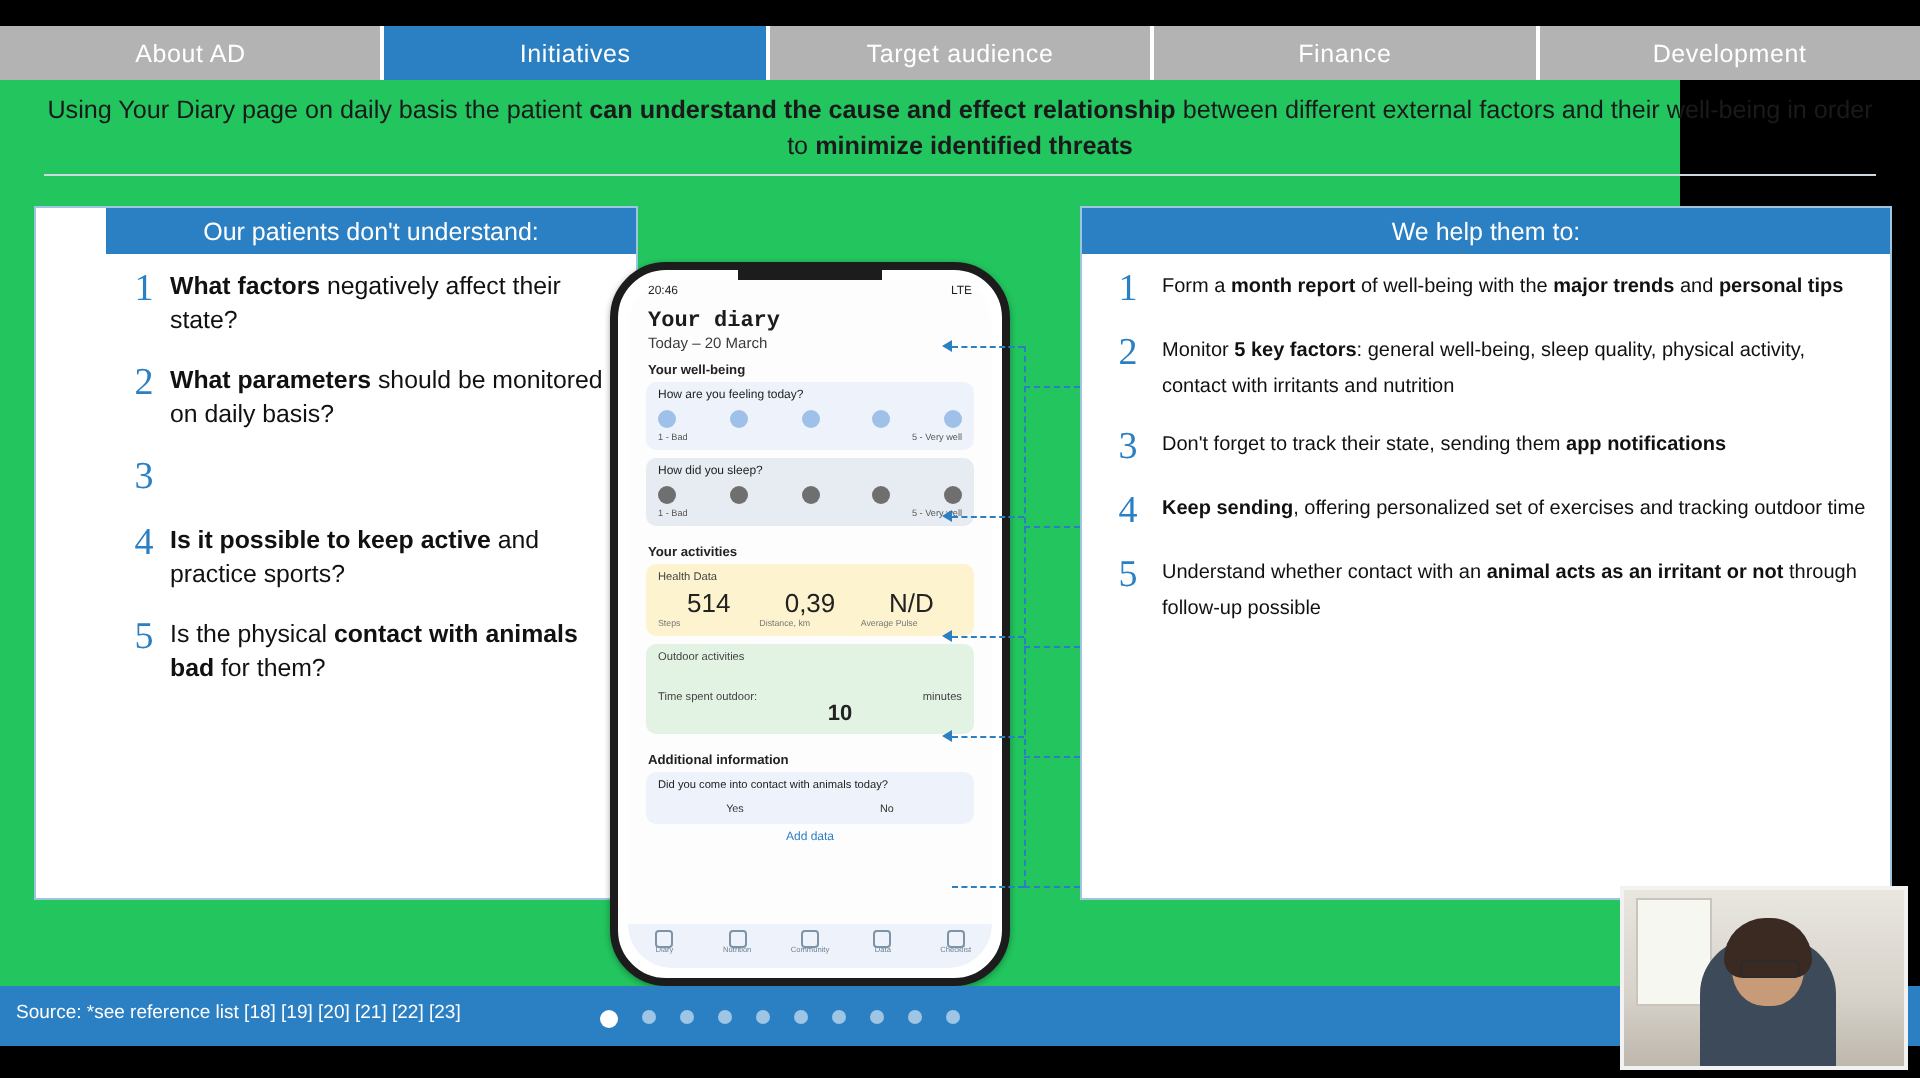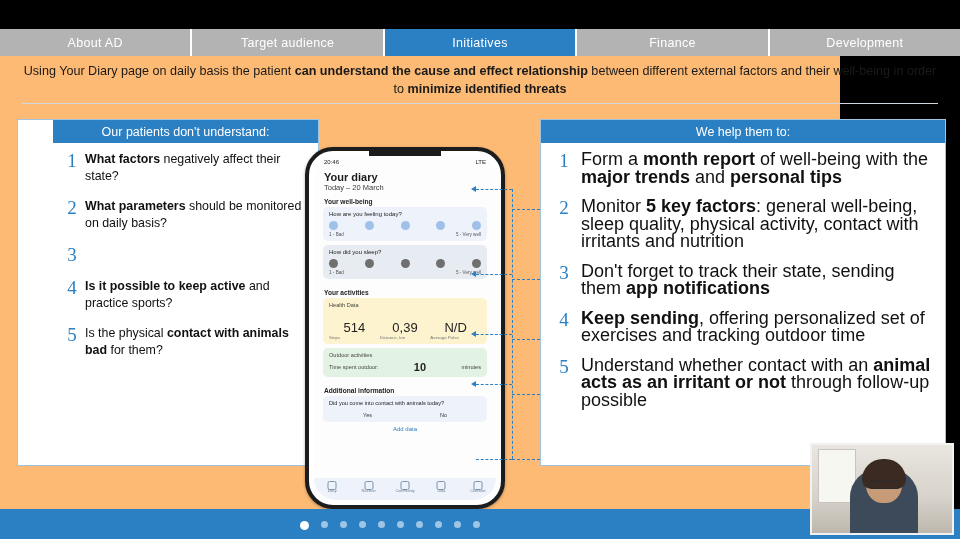--- a/index.html
+++ b/index.html
@@ -1,18 +1,18 @@
 <!DOCTYPE html>
 <html><head>
 <meta charset="utf-8">
 <style>
   html,body{margin:0;padding:0;background:#000;}
   body{width:960px;height:539px;overflow:hidden;font-family:"Liberation Sans",sans-serif;}
   #slide{position:absolute;left:0;top:0;width:960px;height:539px;background:#000;}
-  .stage{position:absolute;left:0;top:29px;width:840px;height:481px;background:#fdba74;}
+  .stage{position:absolute;left:0;top:13px;width:840px;height:481px;background:#22c55e;}
 
   
   .tabs{position:absolute;left:0;top:0;width:960px;height:27px;display:flex;}
   .tab{flex:1;display:flex;align-items:center;justify-content:center;color:#ffffff;
        font-size:12.5px;letter-spacing:.3px;background:#b3b3b3;border-right:2px solid #ffffff;}
   .tab:last-child{border-right:none;}
   .tab.active{background:#2b7fc3;}
 
   
   .headline{position:absolute;left:22px;top:33px;width:916px;text-align:center;
@@ -28,50 +28,50 @@
   .panel-right{left:540px;top:90px;width:404px;height:345px;}
 
   .items{padding:8px 10px 0 6px;}
   .item{display:flex;align-items:flex-start;margin-bottom:13px;}
   .num{width:26px;flex:none;text-align:center;color:#2b7fc3;font-size:19px;line-height:20px;
        font-family:"Liberation Serif",serif;}
   .itxt{font-size:12.4px;line-height:17px;color:#111;}
   .itxt b{font-weight:bold;}
   .panel-right .item{margin-bottom:12px;}
   .panel-right .num{width:34px;font-size:19px;}
-  .panel-right .itxt{font-size:18px;line-height:17.5px;}
+  .panel-right .itxt{font-size:10px;line-height:17.5px;}
 
   
   .phone{position:absolute;left:305px;top:118px;width:192px;height:354px;
          border:4px solid #1c1c1c;border-radius:28px;background:#ffffff;box-shadow:0 1px 3px rgba(0,0,0,.35);}
   .notch{position:absolute;left:50%;transform:translateX(-50%);top:0;width:72px;height:15px;
          background:#1c1c1c;border-bottom-left-radius:9px;border-bottom-right-radius:9px;}
   .screen{position:absolute;left:5px;top:5px;right:5px;bottom:5px;background:#fdfdfd;border-radius:22px;overflow:hidden;}
   .statusbar{display:flex;justify-content:space-between;align-items:center;padding:3px 10px 0 10px;
              font-size:6px;color:#222;}
-  .ph-title{padding:6px 10px 0 10px;font-size:11px;font-weight:bold;color:#1b1b1b;}
+  .ph-title{padding:6px 10px 0 10px;font-size:11px;font-weight:bold;color:#1b1b1b;font-family:Liberation Mono, monospace;}
   .ph-sub{padding:0 10px;font-size:7.5px;color:#3a3a3a;}
   .sec-title{padding:6px 10px 2px 10px;font-size:6.6px;font-weight:bold;color:#222;}
   .card{margin:0 9px 4px 9px;background:#eef3fb;border-radius:5px;padding:4px 6px;}
   .card .q{font-size:6px;color:#222;margin-bottom:4px;}
   .scale{display:flex;justify-content:space-between;align-items:center;}
   .dot{width:9px;height:9px;border-radius:50%;background:#9fc0e8;}
   .dot.dark{background:#6f6f6f;}
   .scale-lbl{display:flex;justify-content:space-between;font-size:4.6px;color:#555;margin-top:2px;}
   .card.dark{background:#e7ecf3;}
   .health{margin:0 9px 4px 9px;background:#fdf3cf;border-radius:5px;padding:4px 6px;}
   .health .hd{font-size:5.6px;color:#444;margin-bottom:2px;}
   .hrow{display:flex;justify-content:space-between;align-items:flex-end;}
-  .hval{font-size:13px;color:#222;margin-top:10px;}
+  .hval{font-size:13px;color:#222;}
   .hcap{font-size:4.4px;color:#777;text-align:left;}
   .hcell{flex:1;text-align:center;}
   .outdoor{margin:0 9px 4px 9px;background:#e3f3e3;border-radius:5px;padding:4px 6px;}
   .outdoor .ot{font-size:5.6px;color:#444;}
   .orow{display:flex;justify-content:space-between;align-items:center;margin-top:3px;}
-  .onum{font-size:11px;color:#222;font-weight:bold;}
+  .onum{font-size:11px;color:#222;font-weight:bold;margin-top:16px;}
   .addl{margin:0 9px 4px 9px;background:#eef3fb;border-radius:5px;padding:4px 6px;}
   .addl .q{font-size:5.6px;color:#222;}
   .yesno{display:flex;justify-content:space-around;font-size:5.4px;color:#333;margin-top:6px;}
   .adddata{text-align:center;color:#2b7fc3;font-size:6px;margin-top:2px;}
   .tabbar{position:absolute;left:0;right:0;bottom:0;height:22px;background:#eef3fb;display:flex;}
   .tabbar div{flex:1;text-align:center;font-size:3.8px;color:#6b7f93;padding-top:11px;position:relative;}
   .tabbar div:before{content:"";position:absolute;left:50%;top:3px;transform:translateX(-50%);
                      width:7px;height:7px;border:1px solid #7d93a8;border-radius:2px;}
 
   
@@ -99,22 +99,22 @@
   .cam .glasses{position:absolute;left:58px;bottom:44px;width:28px;height:7px;border:1px solid #2b2b2b;border-radius:3px;}
 </style>
 </head>
 <body>
 
 <div id="slide">
   <div class="stage">
 
     <div class="tabs">
       <div class="tab">About AD</div>
+      <div class="tab active">Initiatives</div>
       <div class="tab">Target audience</div>
-      <div class="tab active">Initiatives</div>
       <div class="tab">Finance</div>
       <div class="tab">Development</div>
     </div>
 
     <div class="headline">
       <span>Using Your Diary page on daily basis the patient </span><b>can understand the cause and effect relationship</b><span> between different external</span>
       <span>factors and their well-being in order to </span><b>minimize identified threats</b>
     </div>
     <div class="rule"></div>
 
@@ -267,20 +267,21 @@
           <div class="itxt"><b>Keep sending</b><span>, offering personalized set of exercises and tracking outdoor time</span></div>
         </div>
         <div class="item">
           <div class="num">5</div>
           <div class="itxt"><span>Understand whether contact with an </span><b>animal acts as an irritant or not</b><span> through follow-up possible</span></div>
         </div>
       </div>
     </div>
 
     <div class="footer">
+      <div class="src">Source: *see reference list [18] [19] [20] [21] [22] [23]</div>
       <div class="dots">
         <span class="pd on"></span>
         <span class="pd"></span>
         <span class="pd"></span>
         <span class="pd"></span>
         <span class="pd"></span>
         <span class="pd"></span>
         <span class="pd"></span>
         <span class="pd"></span>
         <span class="pd"></span>

